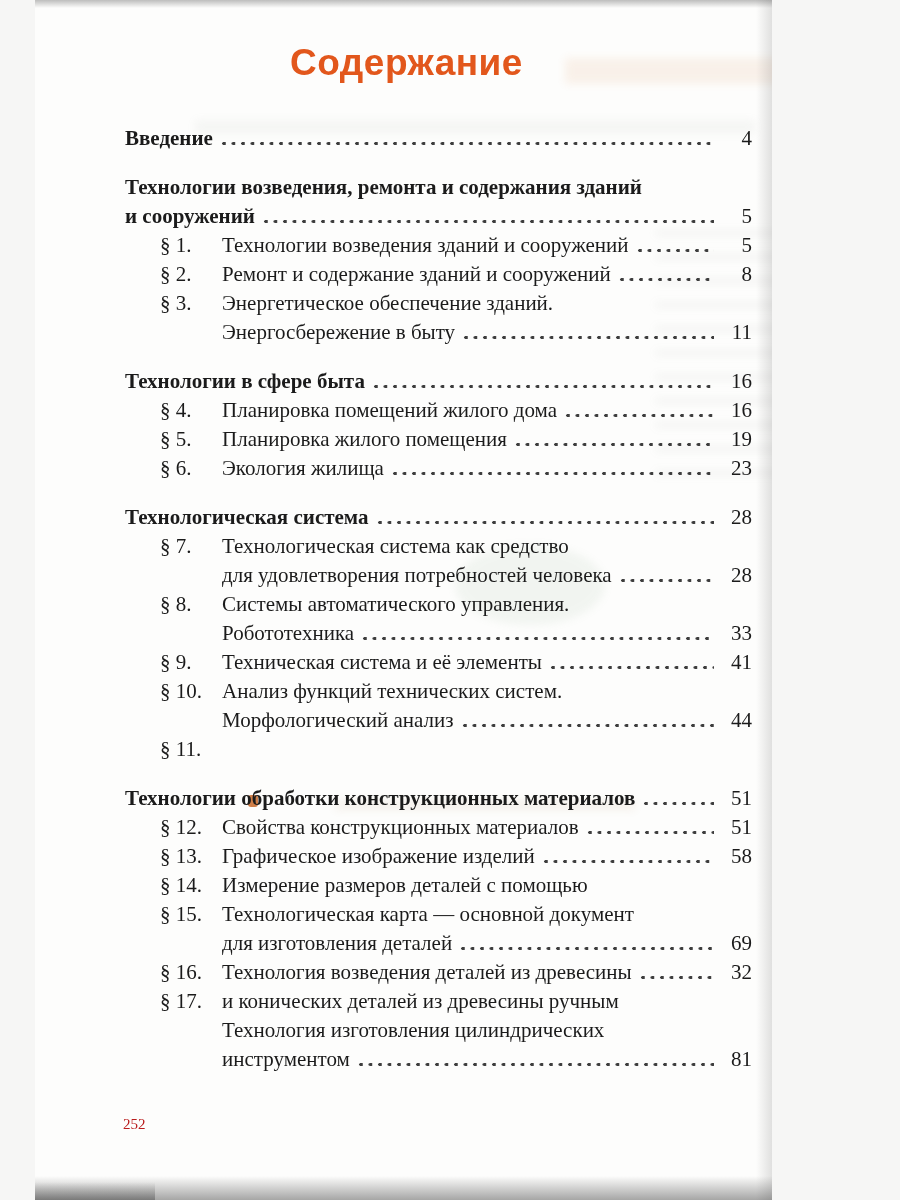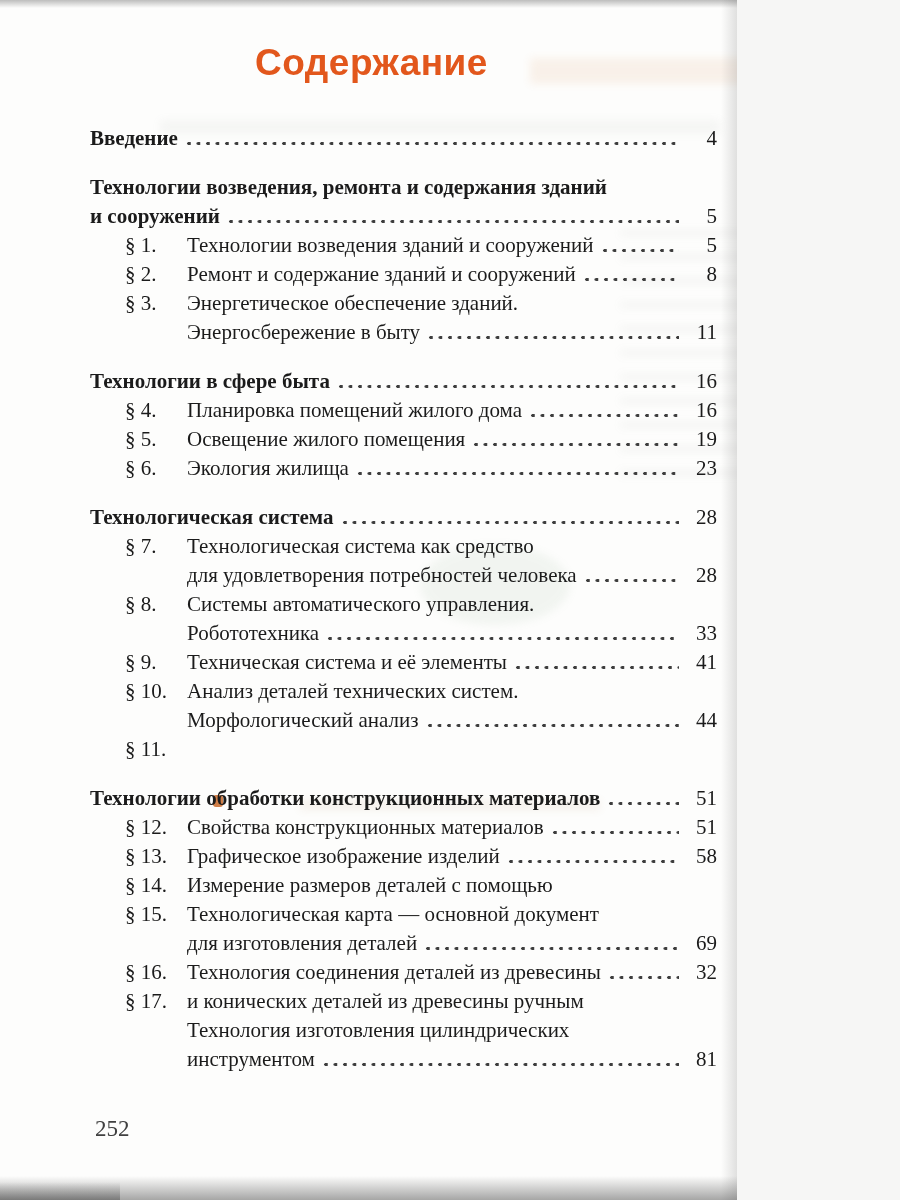--- a/index.html
+++ b/index.html
@@ -8,20 +8,21 @@
     background: #f6f6f5;
     font-family: "Liberation Serif", serif;
     overflow: hidden;
   }
   .page {
     position: relative;
     width: 737px; height: 1200px;
     background: #fdfdfc;
     color: #1b1b1b;
     overflow: hidden;
+    margin-left: 35px;
   }
   
   .edge-top {
     position: absolute; top: 0; left: 0; right: 0; height: 8px;
     background: linear-gradient(to bottom, rgba(70,70,70,0.35), rgba(70,70,70,0));
     pointer-events: none;
   }
   .edge-right {
     position: absolute; top: 0; right: 0; bottom: 0; width: 16px;
     background: linear-gradient(to left, rgba(90,90,90,0.18), rgba(90,90,90,0));
@@ -96,23 +97,23 @@
   .pg {
     flex: 0 0 auto;
     width: 36px;
     text-align: right;
     font-weight: 400 !important;
     font-size: 21px;
     line-height: 29px;
   }
   .footer-num {
     position: absolute;
-    left: 95px; top: 1116px;
-    font-size: 23px;
-    color: #404040;
+    left: 88px; top: 1116px;
+    font-size: 15px;
+    color: #b91c1c;
   }
 </style>
 </head>
 <body>
 
 <div class="page">
 
   <div class="ghost ghost-1"></div>
   <div class="ghost ghost-2"></div>
   <div class="ghost ghost-3"></div>
@@ -189,21 +190,21 @@
               <span>Планировка помещений жилого дома</span>
               <span class="leader"></span>
               <span class="pg">16</span>
             </div>
           </div>
         </div>
         <div class="entry section">
           <span class="num">§ 5.</span>
           <div class="body">
             <div class="line last">
-              <span>Освещение жилого помещения</span>
+              <span>Планировка жилого помещения</span>
               <span class="leader"></span>
               <span class="pg">19</span>
             </div>
           </div>
         </div>
         <div class="entry section">
           <span class="num">§ 6.</span>
           <div class="body">
             <div class="line last">
               <span>Экология жилища</span>
@@ -249,21 +250,21 @@
             <div class="line last">
               <span>Техническая система и её элементы</span>
               <span class="leader"></span>
               <span class="pg">41</span>
             </div>
           </div>
         </div>
         <div class="entry section">
           <span class="num">§ 10.</span>
           <div class="body">
-            <div class="line">Анализ деталей технических систем.</div>
+            <div class="line">Анализ функций технических систем.</div>
             <div class="line last">
               <span>Морфологический анализ</span>
               <span class="leader"></span>
               <span class="pg">44</span>
             </div>
           </div>
         </div>
         <div class="entry section">
           <span class="num">§ 11.</span>
         </div>
@@ -310,21 +311,21 @@
               <span>для изготовления деталей</span>
               <span class="leader"></span>
               <span class="pg">69</span>
             </div>
           </div>
         </div>
         <div class="entry section">
           <span class="num">§ 16.</span>
           <div class="body">
             <div class="line last">
-              <span>Технология соединения деталей из древесины</span>
+              <span>Технология возведения деталей из древесины</span>
               <span class="leader"></span>
               <span class="pg">32</span>
             </div>
           </div>
         </div>
         <div class="entry section">
           <span class="num">§ 17.</span>
           <div class="body">
             <div class="line">и конических деталей из древесины ручным</div>
             <div class="line">Технология изготовления цилиндрических</div>

